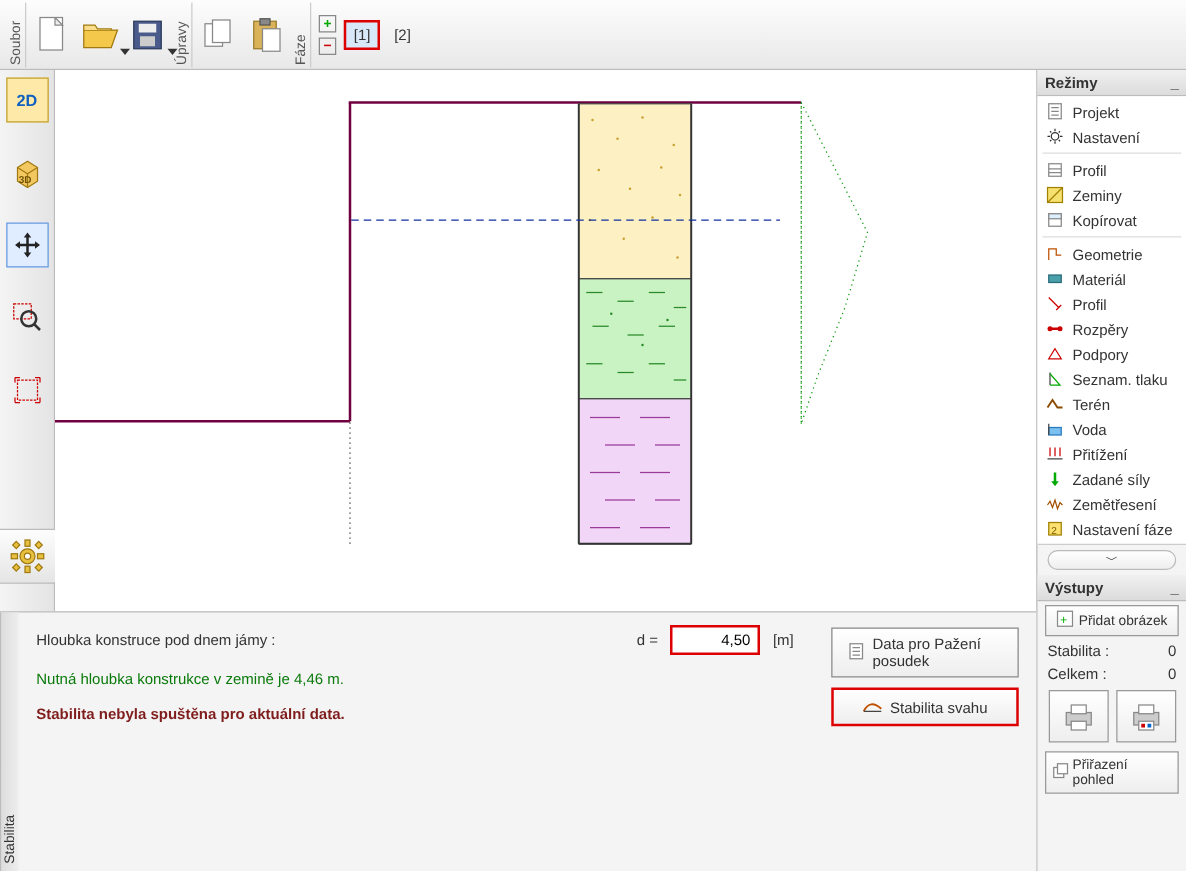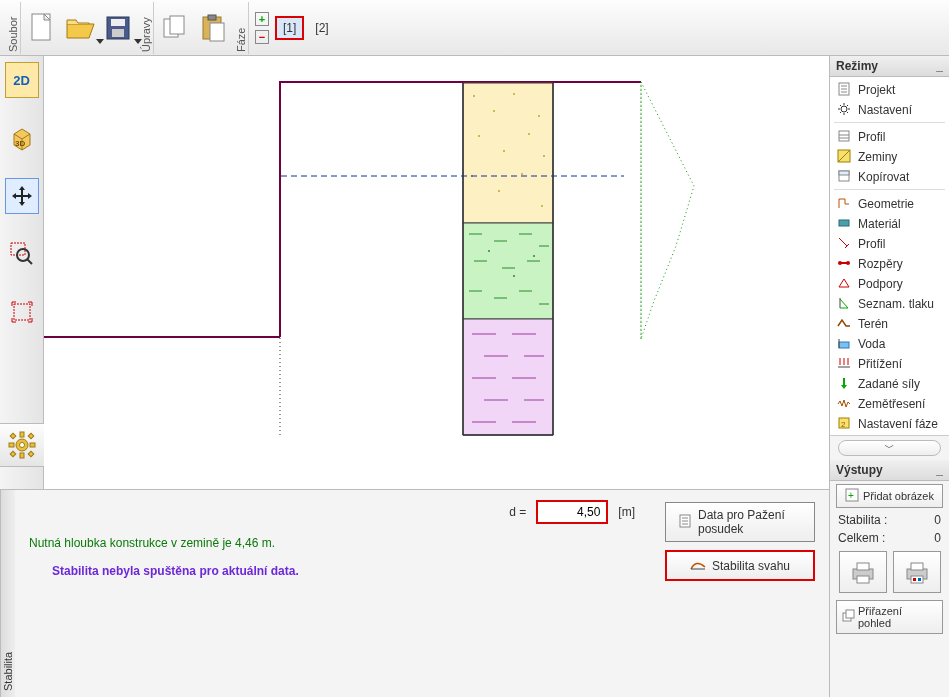--- a/index.html
+++ b/index.html
@@ -206,21 +206,21 @@
   .bc-left { flex:1; }
   .bc-row1 { display:flex;align-items:center;gap:10px;margin-bottom:12px; }
   .bc-label { font-size:12px; color:#333; }
   .bc-d { margin-left:auto; }
   .bc-input {
     width:72px;border:2px solid #d00;padding:3px 6px;text-align:right;
     font-size:12px;background:#fff;
   }
   .bc-unit { }
   .bc-need { color:#0a7a0a;font-weight:normal;margin-bottom:14px; }
-  .bc-warn { color:#6d28d9;font-weight:bold;margin-left:23px; }
+  .bc-warn { color:#7f1d1d;font-weight:bold; }
   .bc-right { display:flex;flex-direction:column;gap:8px;padding-top:2px; }
   .r-btn {
     border:1px solid #888;padding:5px 12px;
     background:linear-gradient(#fff,#eee);cursor:pointer;
     display:flex;align-items:center;gap:6px;font-size:12px;
     width:150px;justify-content:center;
   }
   .r-btn.hglt { border:2px solid #d00; }
 </style>
 </head>
@@ -618,20 +618,21 @@
         </svg></span>
     <span>Přiřazení pohled</span>
   </div>
 </div>
 
 <div class="bottom-panel">
   <div class="bottom-tab">Stabilita</div>
   <div class="bottom-content">
     <div class="bc-left">
       <div class="bc-row1">
+        <span class="bc-label">Hloubka konstruce pod dnem jámy :</span>
         <span class="bc-d">d =</span>
         <input class="bc-input" value="4,50" style="">
         <span class="bc-unit">[m]</span>
       </div>
       <div class="bc-need">Nutná hloubka konstrukce v zemině je 4,46 m.</div>
       <div class="bc-warn">Stabilita nebyla spuštěna pro aktuální data.</div>
     </div>
     <div class="bc-right">
       <div class="r-btn">
         <span><svg width="14" height="14">

